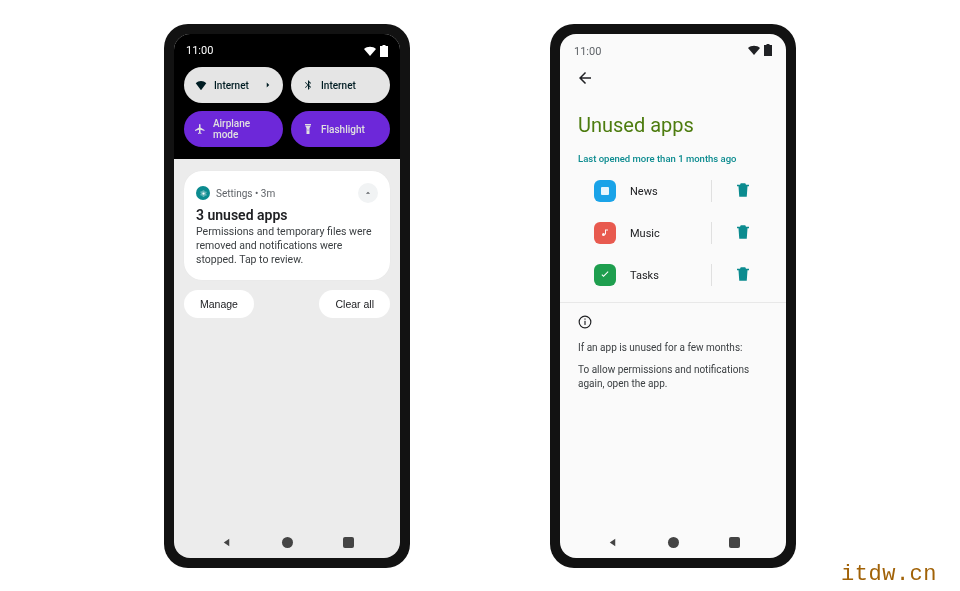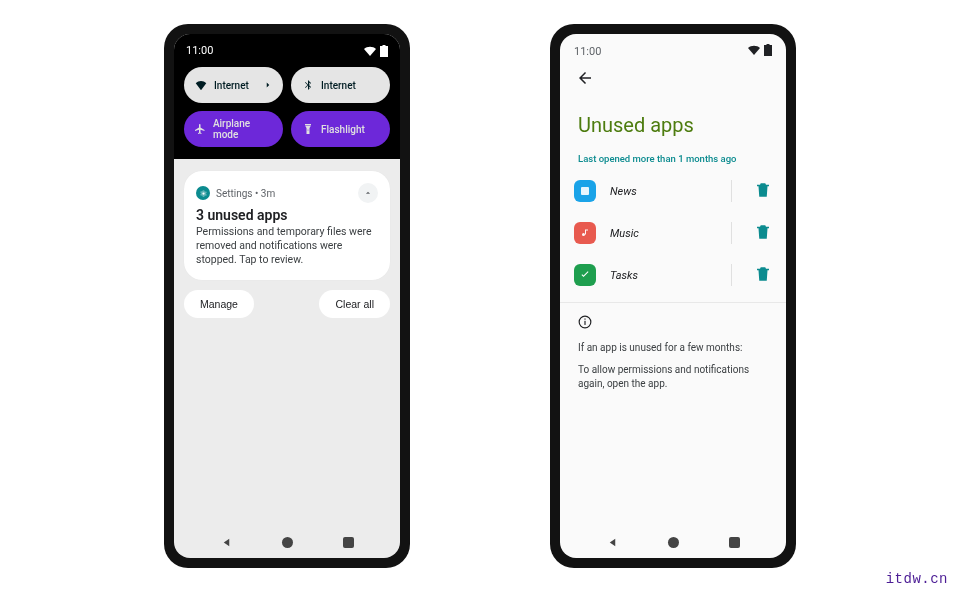--- a/index.html
+++ b/index.html
@@ -11,23 +11,23 @@
     display: flex;
     justify-content: center;
     align-items: flex-start;
     gap: 140px;
     padding-top: 24px;
     position: relative;
   }
   .watermark {
     position: absolute;
     bottom: 4px;
-    right: 12px;
-    font-size: 14px;
-    color: #4c1d95;
+    right: 23px;
+    font-size: 22px;
+    color: #a16207;
     font-family: "Courier New", monospace;
     letter-spacing: 0.5px;
   }
   .phone {
     width: 246px;
     height: 544px;
     background: #121212;
     border-radius: 24px;
     padding: 10px;
     display: flex;
@@ -153,21 +153,21 @@
     font-weight:400;
     color:#4d7c0f;
     padding: 24px 18px 10px 18px;
   }
   .section-label {
     font-size:9.5px;
     color:#0b8b8f;
     font-weight:500;
     padding: 6px 18px 6px 18px;
   }
-  .applist { padding: 0 14px; font-style: italic; }
+  .applist { padding: 0 34px; }
   .approw {
     display:flex; align-items:center; gap:14px;
     padding:10px 0;
     font-size:11px;
     color:#202124;
   }
   .appicon {
     width:22px; height:22px; border-radius:6px;
     display:flex; align-items:center; justify-content:center;
   }

